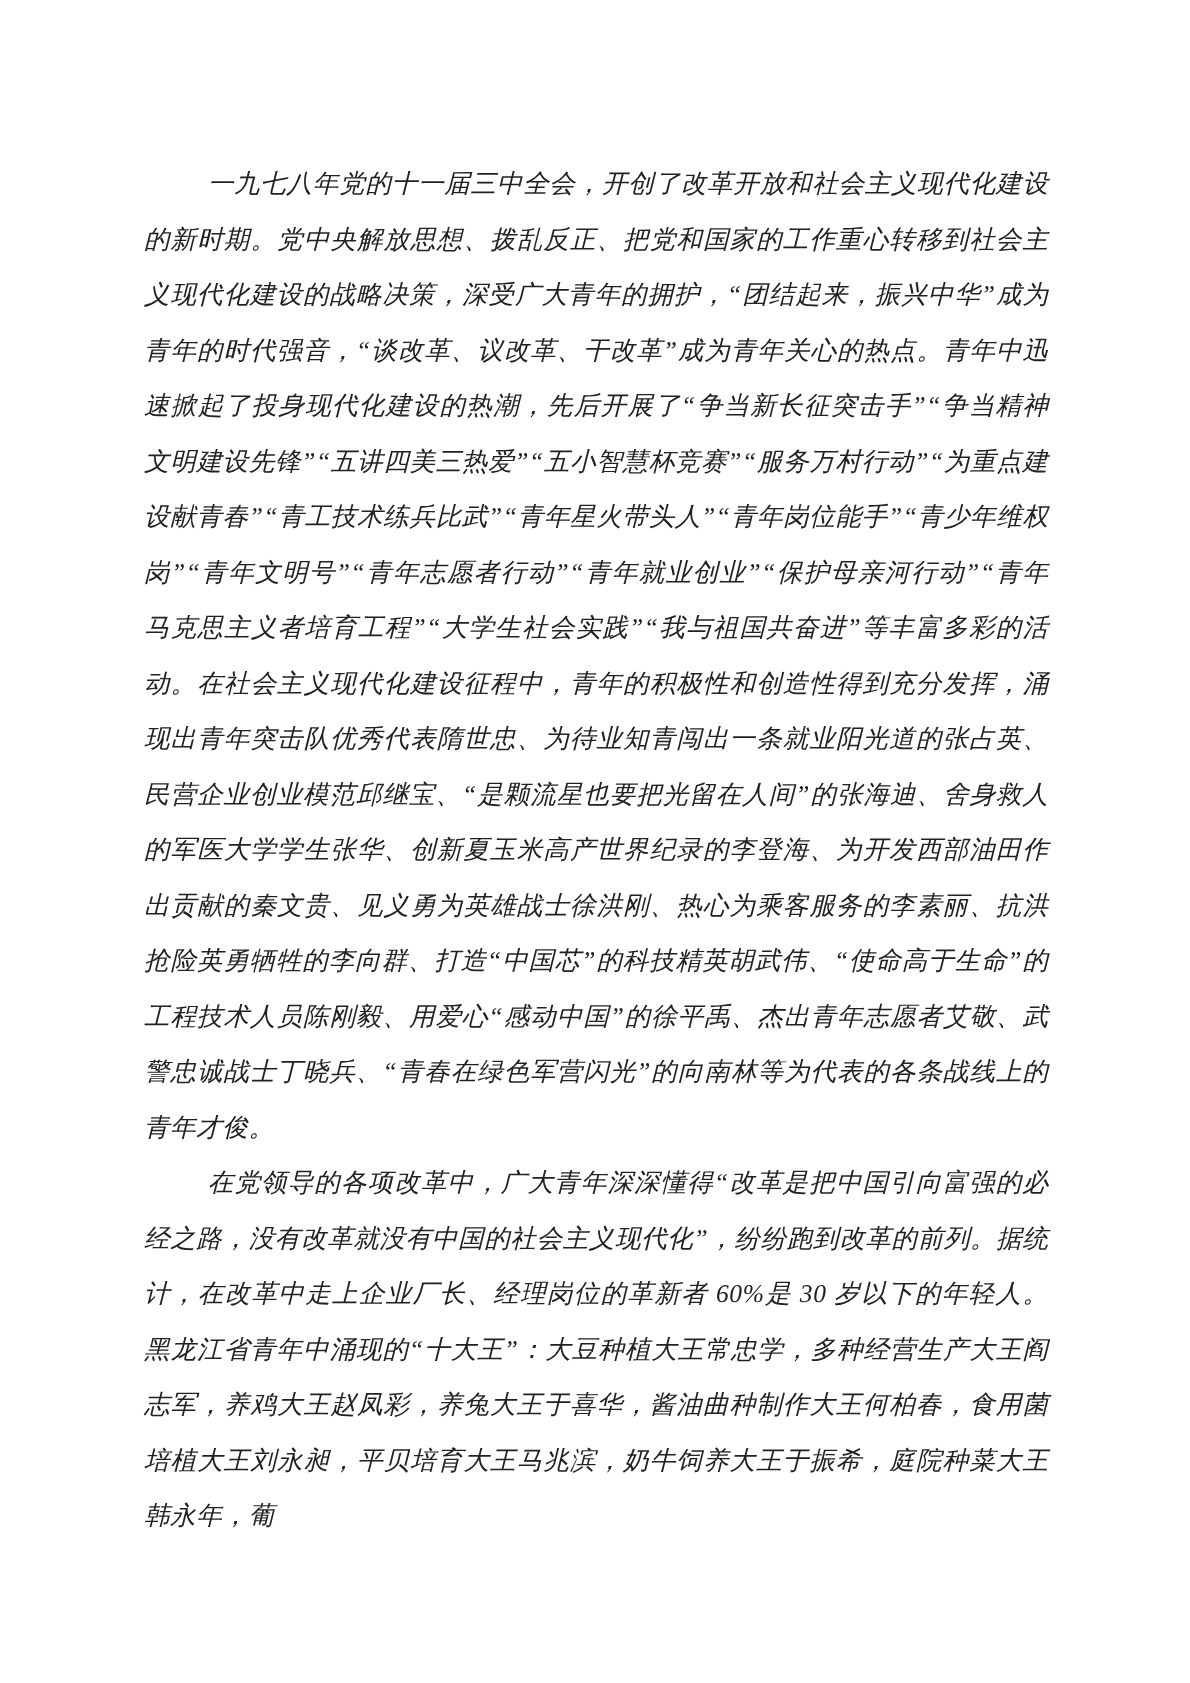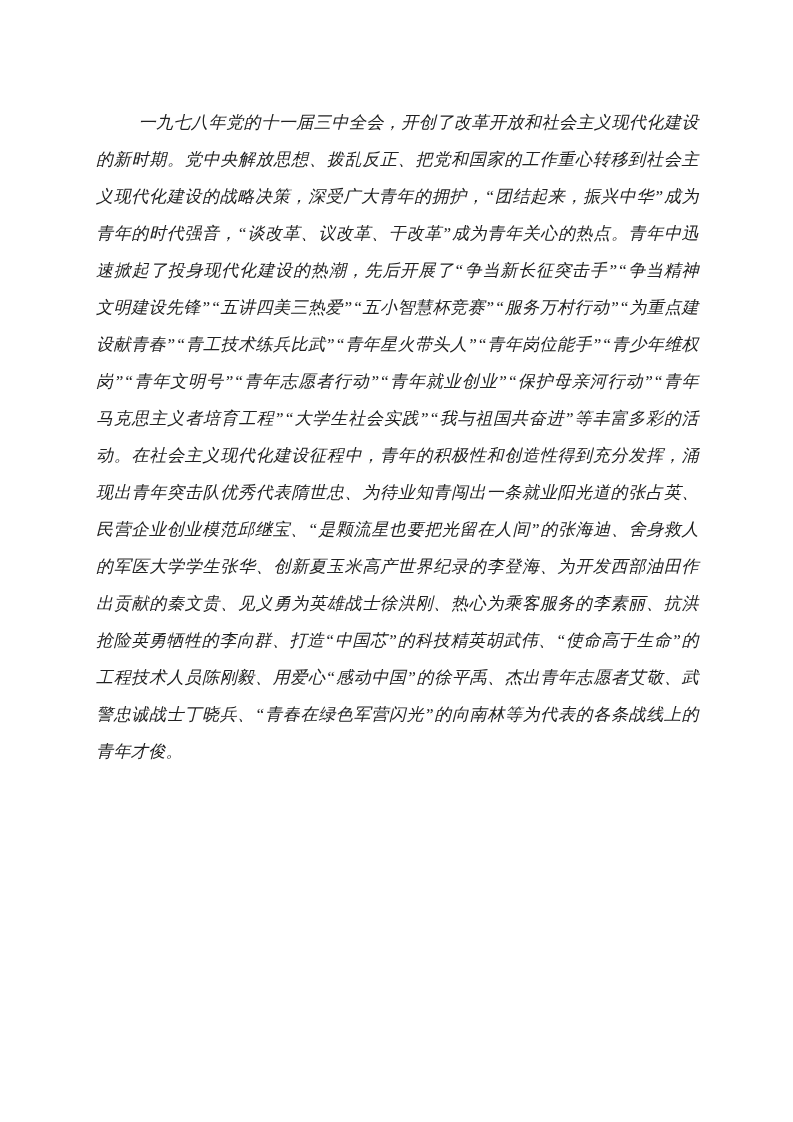--- a/index.html
+++ b/index.html
@@ -43,14 +43,15 @@
     font-size: 11px;
     color: #333333;
   }
 </style>
 </head>
 <body>
 
 <div class="page">
   <div class="body-text">
     <p>一九七八年党的十一届三中全会，开创了改革开放和社会主义现代化建设的新时期。党中央解放思想、拨乱反正、把党和国家的工作重心转移到社会主义现代化建设的战略决策，深受广大青年的拥护，“团结起来，振兴中华”成为青年的时代强音，“谈改革、议改革、干改革”成为青年关心的热点。青年中迅速掀起了投身现代化建设的热潮，先后开展了“争当新长征突击手”“争当精神文明建设先锋”“五讲四美三热爱”“五小智慧杯竞赛”“服务万村行动”“为重点建设献青春”“青工技术练兵比武”“青年星火带头人”“青年岗位能手”“青少年维权岗”“青年文明号”“青年志愿者行动”“青年就业创业”“保护母亲河行动”“青年马克思主义者培育工程”“大学生社会实践”“我与祖国共奋进”等丰富多彩的活动。在社会主义现代化建设征程中，青年的积极性和创造性得到充分发挥，涌现出青年突击队优秀代表隋世忠、为待业知青闯出一条就业阳光道的张占英、民营企业创业模范邱继宝、“是颗流星也要把光留在人间”的张海迪、舍身救人的军医大学学生张华、创新夏玉米高产世界纪录的李登海、为开发西部油田作出贡献的秦文贵、见义勇为英雄战士徐洪刚、热心为乘客服务的李素丽、抗洪抢险英勇牺牲的李向群、打造“中国芯”的科技精英胡武伟、“使命高于生命”的工程技术人员陈刚毅、用爱心“感动中国”的徐平禹、杰出青年志愿者艾敬、武警忠诚战士丁晓兵、“青春在绿色军营闪光”的向南林等为代表的各条战线上的青年才俊。</p>
+    <p>在党领导的各项改革中，广大青年深深懂得“改革是把中国引向富强的必经之路，没有改革就没有中国的社会主义现代化”，纷纷跑到改革的前列。据统计，在改革中走上企业厂长、经理岗位的革新者 60%是 30 岁以下的年轻人。黑龙江省青年中涌现的“十大王”：大豆种植大王常忠学，多种经营生产大王阎志军，养鸡大王赵凤彩，养兔大王于喜华，酱油曲种制作大王何柏春，食用菌培植大王刘永昶，平贝培育大王马兆滨，奶牛饲养大王于振希，庭院种菜大王韩永年，葡</p>
   </div>
 </div>
 
 </body></html>

